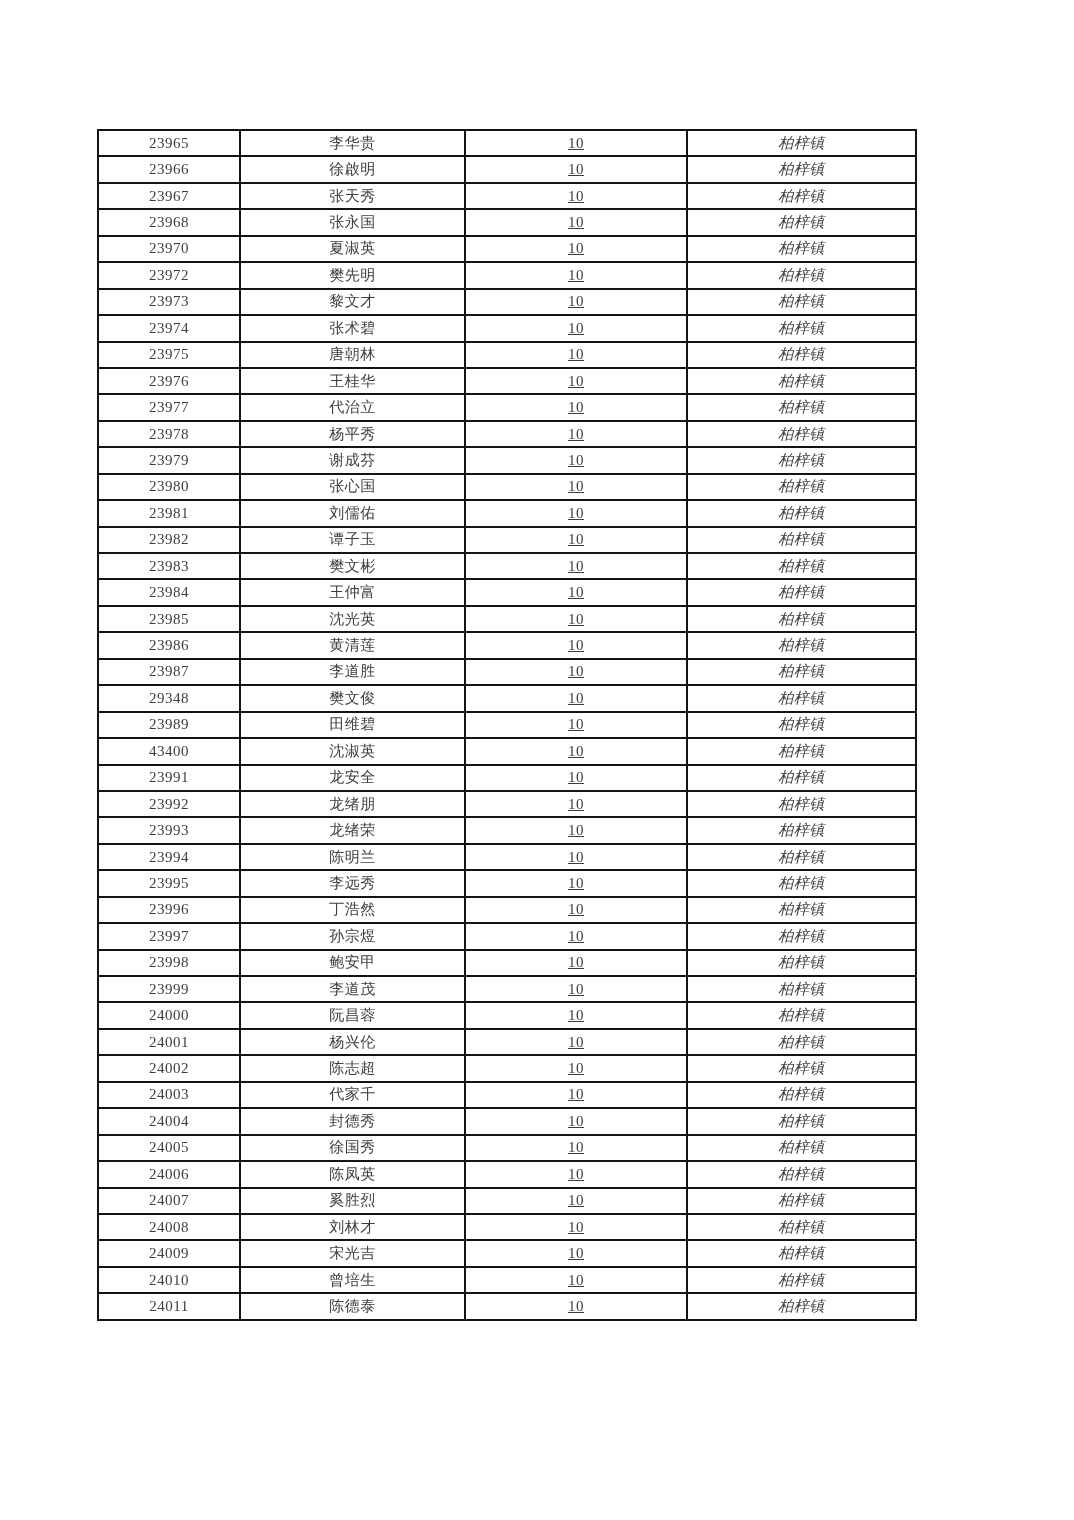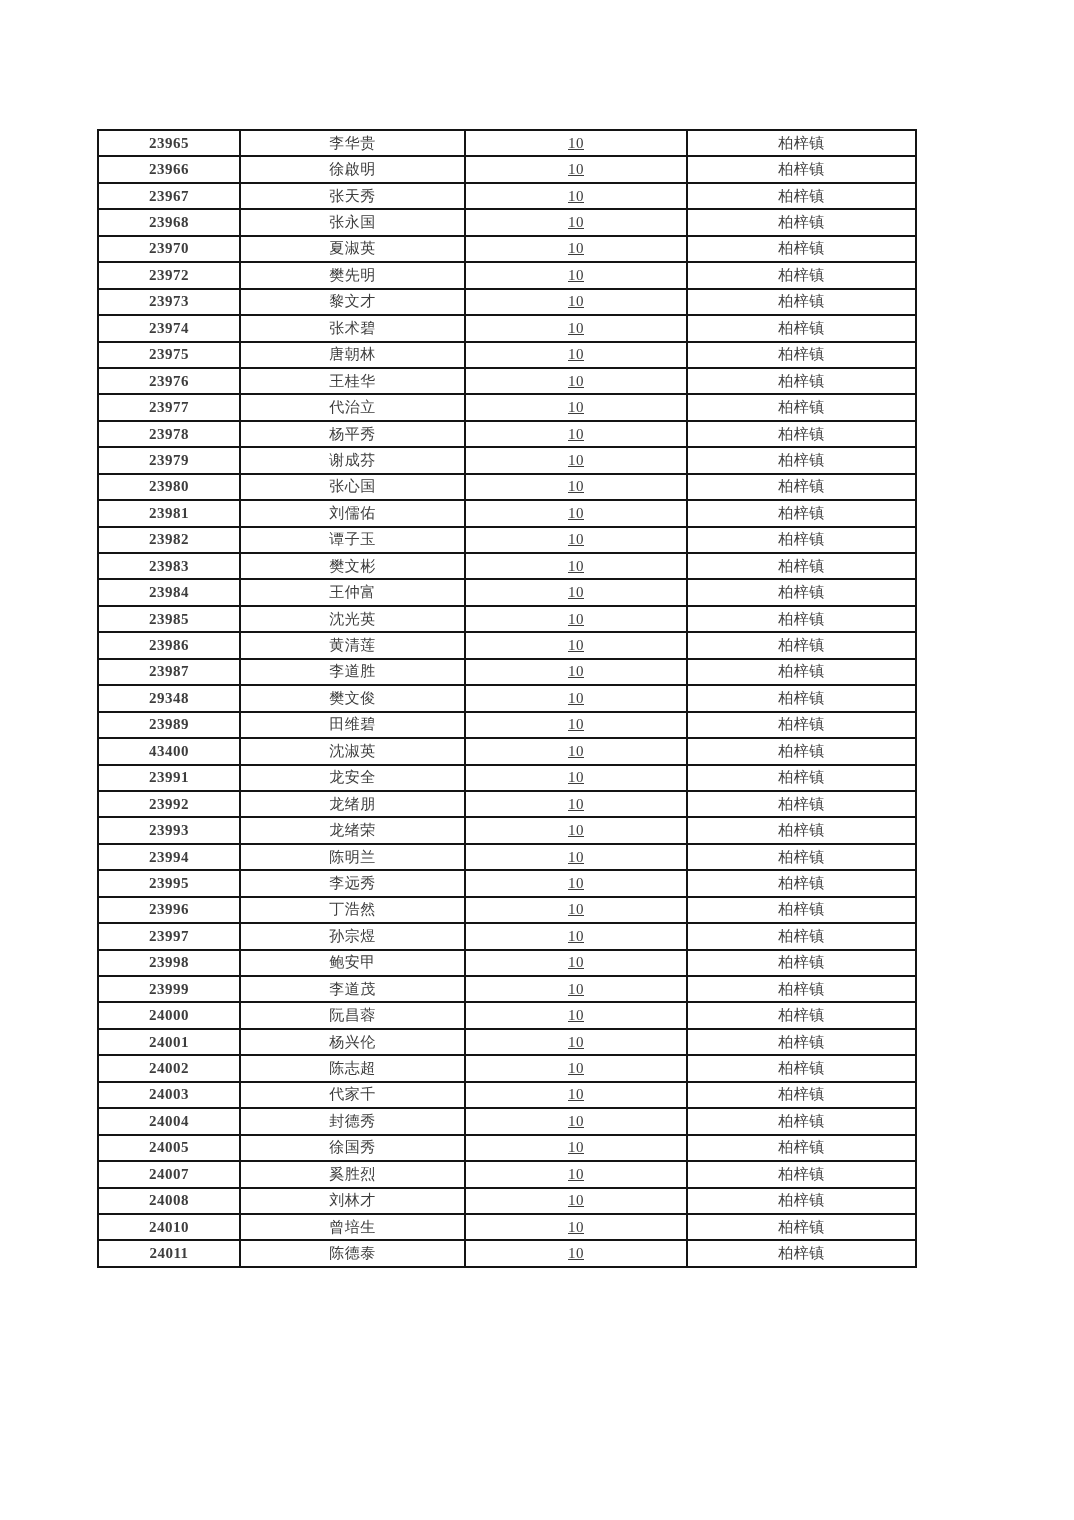--- a/index.html
+++ b/index.html
@@ -35,24 +35,24 @@
     padding: 0;
     text-align: center;
     vertical-align: middle;
     font-size: 15px;
     color: #3d3d3d;
     letter-spacing: 0.5px;
     white-space: nowrap;
     overflow: hidden;
     background: #ffffff;
   }
-  td.c-id    { width: 140px; font-weight: bold; }
+  td.c-id    { width: 140px; }
   td.c-name  { width: 223px; letter-spacing: 1px; }
   td.c-value { width: 220px; text-decoration: underline; }
-  td.c-town  { width: 227px; letter-spacing: 1px; }
+  td.c-town  { width: 227px; letter-spacing: 1px; font-style: italic; }
 </style>
 </head>
 <body>
 
 <div class="page">
   <table class="records">
     <tbody>
         <tr>
     <td class="c-id">23965</td>
     <td class="c-name">李华贵</td>
@@ -281,28 +281,40 @@
     <td class="c-value">10</td>
     <td class="c-town">柏梓镇</td>
   </tr>
         <tr>
     <td class="c-id">24005</td>
     <td class="c-name">徐国秀</td>
     <td class="c-value">10</td>
     <td class="c-town">柏梓镇</td>
   </tr>
         <tr>
+    <td class="c-id">24006</td>
+    <td class="c-name">陈凤英</td>
+    <td class="c-value">10</td>
+    <td class="c-town">柏梓镇</td>
+  </tr>
+        <tr>
     <td class="c-id">24007</td>
     <td class="c-name">奚胜烈</td>
     <td class="c-value">10</td>
     <td class="c-town">柏梓镇</td>
   </tr>
         <tr>
     <td class="c-id">24008</td>
     <td class="c-name">刘林才</td>
+    <td class="c-value">10</td>
+    <td class="c-town">柏梓镇</td>
+  </tr>
+        <tr>
+    <td class="c-id">24009</td>
+    <td class="c-name">宋光吉</td>
     <td class="c-value">10</td>
     <td class="c-town">柏梓镇</td>
   </tr>
         <tr>
     <td class="c-id">24010</td>
     <td class="c-name">曾培生</td>
     <td class="c-value">10</td>
     <td class="c-town">柏梓镇</td>
   </tr>
         <tr>

